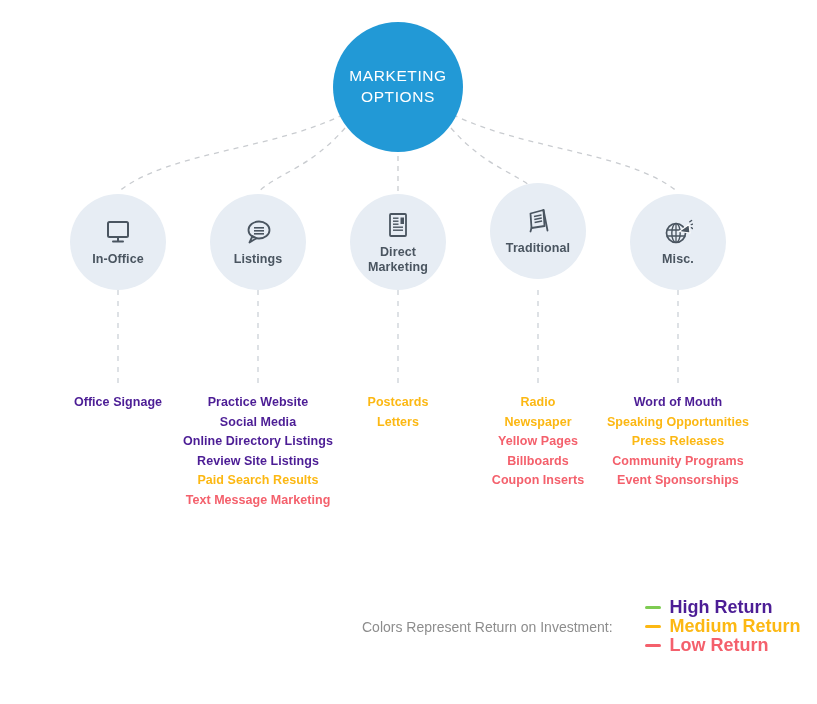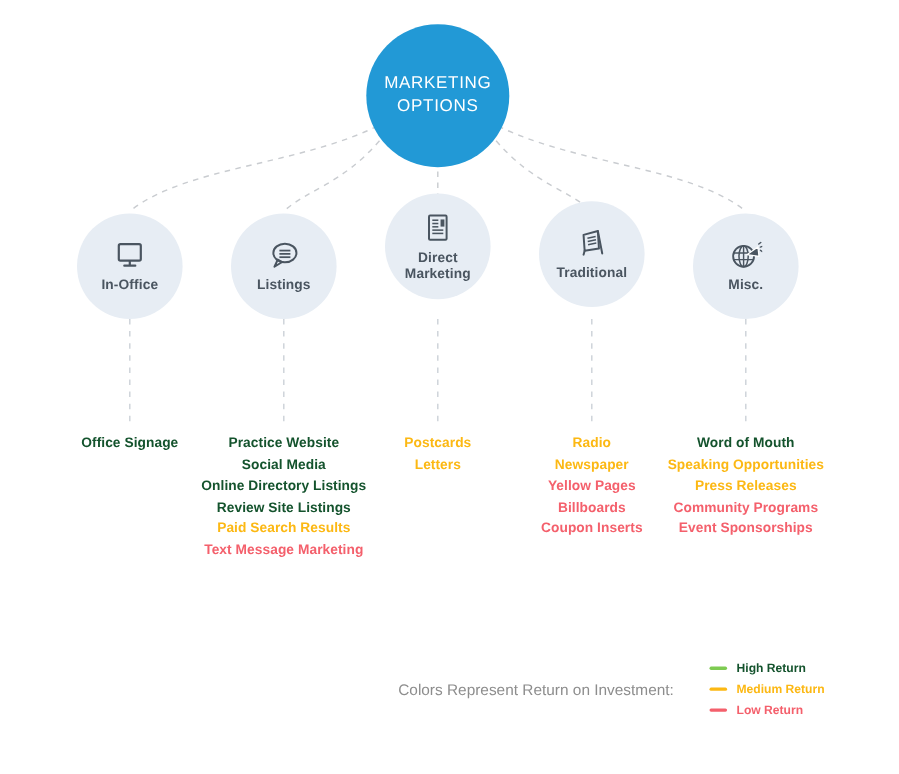--- a/index.html
+++ b/index.html
@@ -90,21 +90,21 @@
   .list {
     position: absolute;
     text-align: center;
     font-size: 12.5px;
     font-weight: bold;
     line-height: 19.5px;
     letter-spacing: 0.05px;
   }
   .list div { white-space: nowrap; }
 
-  .roi-high   { color: #14532d; }
+  .roi-high   { color: #4c1d95; }
   .roi-medium { color: #fcb813; }
   .roi-low    { color: #f4606c; }
 
   
   .legend {
     position: absolute;
     left: 362px;
     top: 598px;
     display: flex;
     align-items: center;
@@ -123,21 +123,21 @@
     height: 19px;
   }
   .legend-dash {
     width: 16px;
     height: 3px;
     border-radius: 2px;
     margin-right: 9px;
     flex: none;
   }
   .legend-text {
-    font-size: 11px;
+    font-size: 18px;
     font-weight: bold;
     white-space: nowrap;
   }
 </style>
 </head>
 <body>
 
 <div id="stage">
 
   <svg id="connectors" viewBox="0 0 817 704" xmlns="http://www.w3.org/2000/svg">
@@ -179,21 +179,21 @@
         <ellipse cx="16" cy="13" rx="10.5" ry="8.5" fill="none" stroke="#4a5560" stroke-width="1.8"></ellipse>
         <path d="M9.5 19 L6.5 25.5 L13.5 21.2 Z" fill="none" stroke="#4a5560" stroke-width="1.8" stroke-linejoin="round"></path>
         <rect x="11" y="10" width="10" height="1.6" fill="#4a5560"></rect>
         <rect x="11" y="13" width="10" height="1.6" fill="#4a5560"></rect>
         <rect x="11" y="16" width="10" height="1.6" fill="#4a5560"></rect>
       </svg>
     </span>
     <span class="cat-label">Listings</span>
   </div>
 
-  <div class="cat" style="left:350px; top:176px;align-items:center;">
+  <div class="cat" style="left:350px; top:194px;align-items:center;">
     <span class="cat-icon">
       <svg viewBox="0 0 30 30" xmlns="http://www.w3.org/2000/svg">
         <rect x="7" y="4" width="16" height="22" rx="1" fill="none" stroke="#4a5560" stroke-width="1.8"></rect>
         <rect x="10" y="7.5" width="5.5" height="1.4" fill="#4a5560"></rect>
         <rect x="10" y="10.5" width="5.5" height="1.4" fill="#4a5560"></rect>
         <rect x="10" y="13.5" width="5.5" height="1.4" fill="#4a5560"></rect>
         <rect x="10" y="16.5" width="10" height="1.4" fill="#4a5560"></rect>
         <rect x="10" y="19.5" width="10" height="1.4" fill="#4a5560"></rect>
         <rect x="17.5" y="7.5" width="3.5" height="6.5" fill="#4a5560"></rect>
       </svg>

